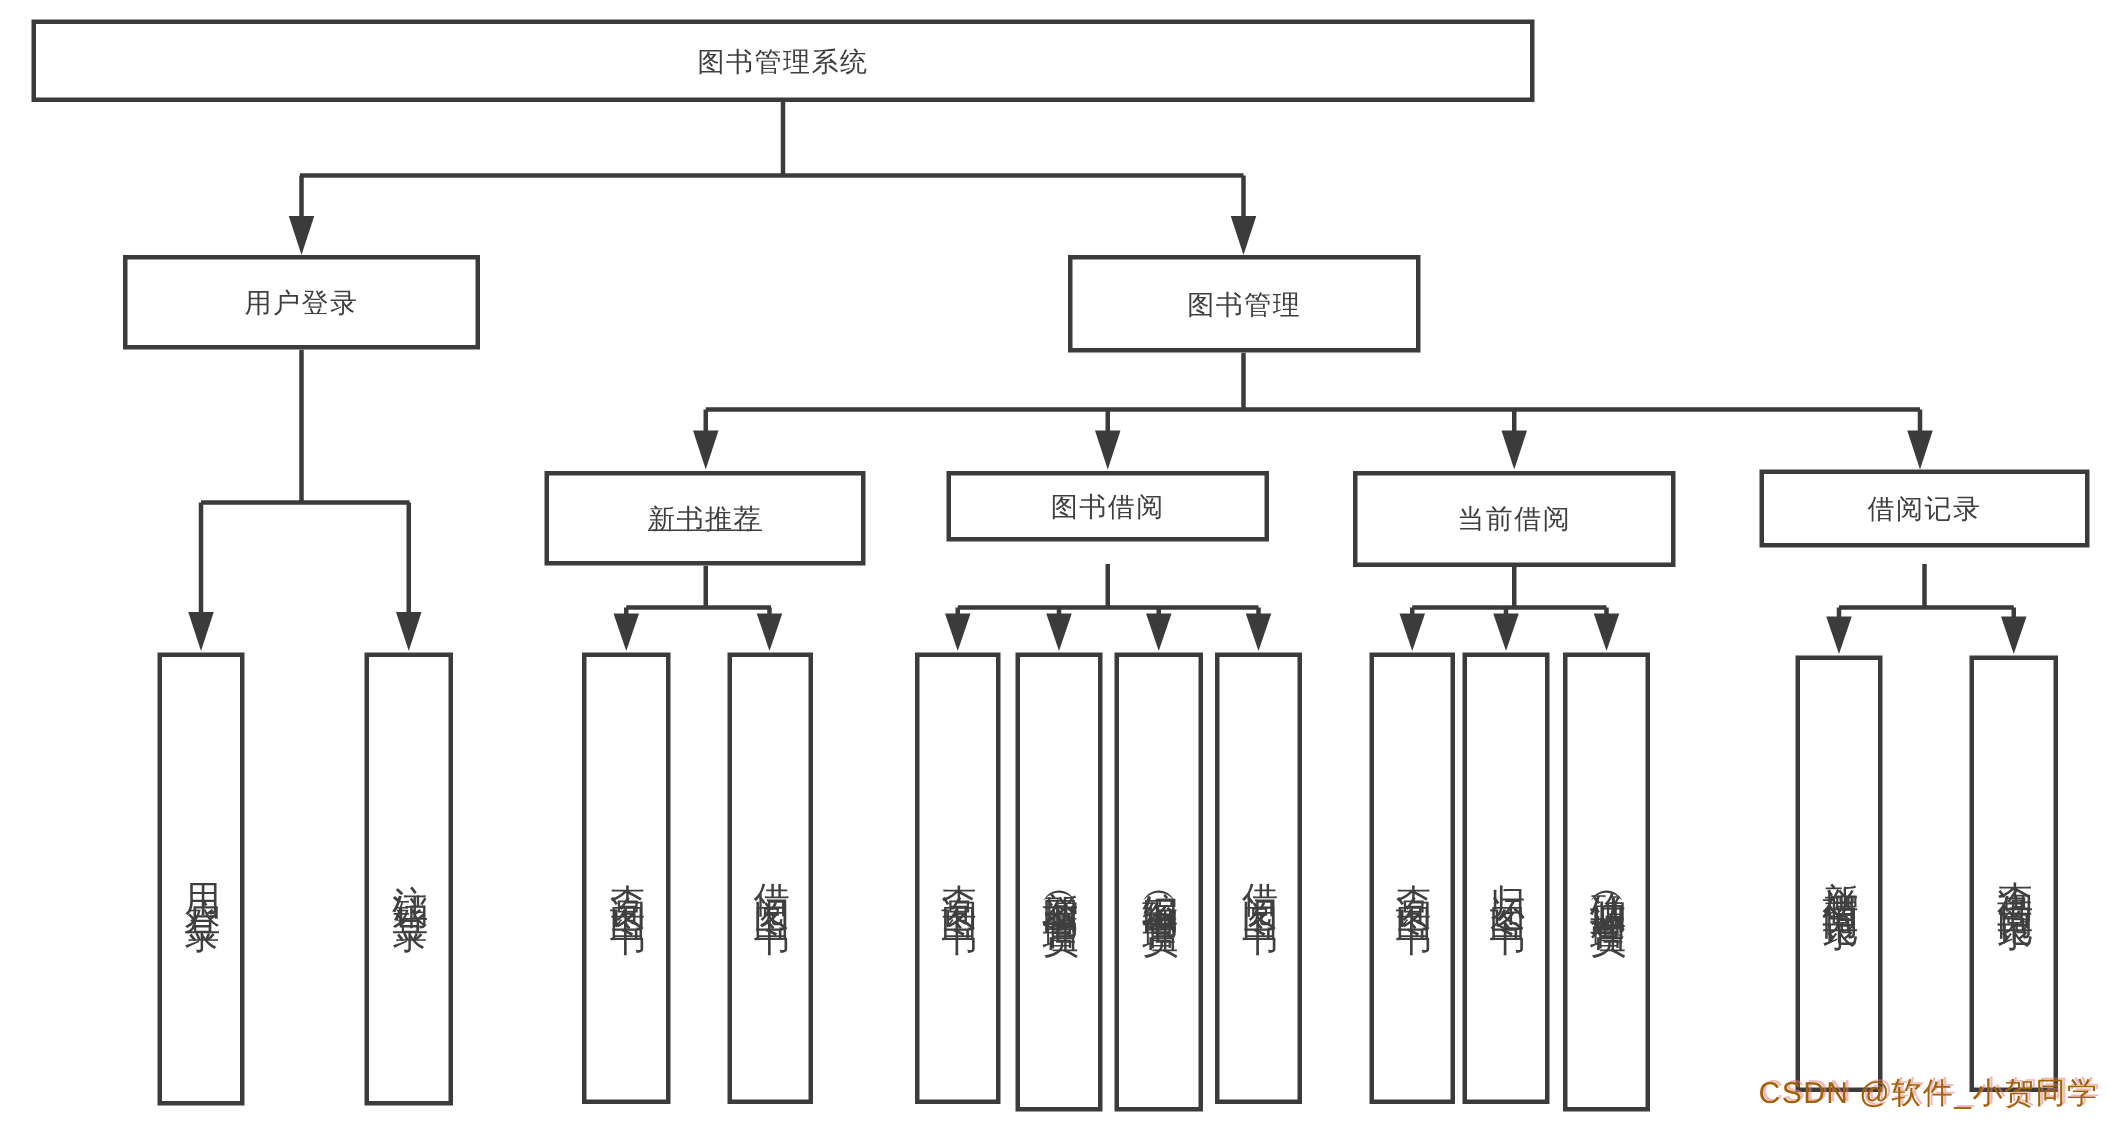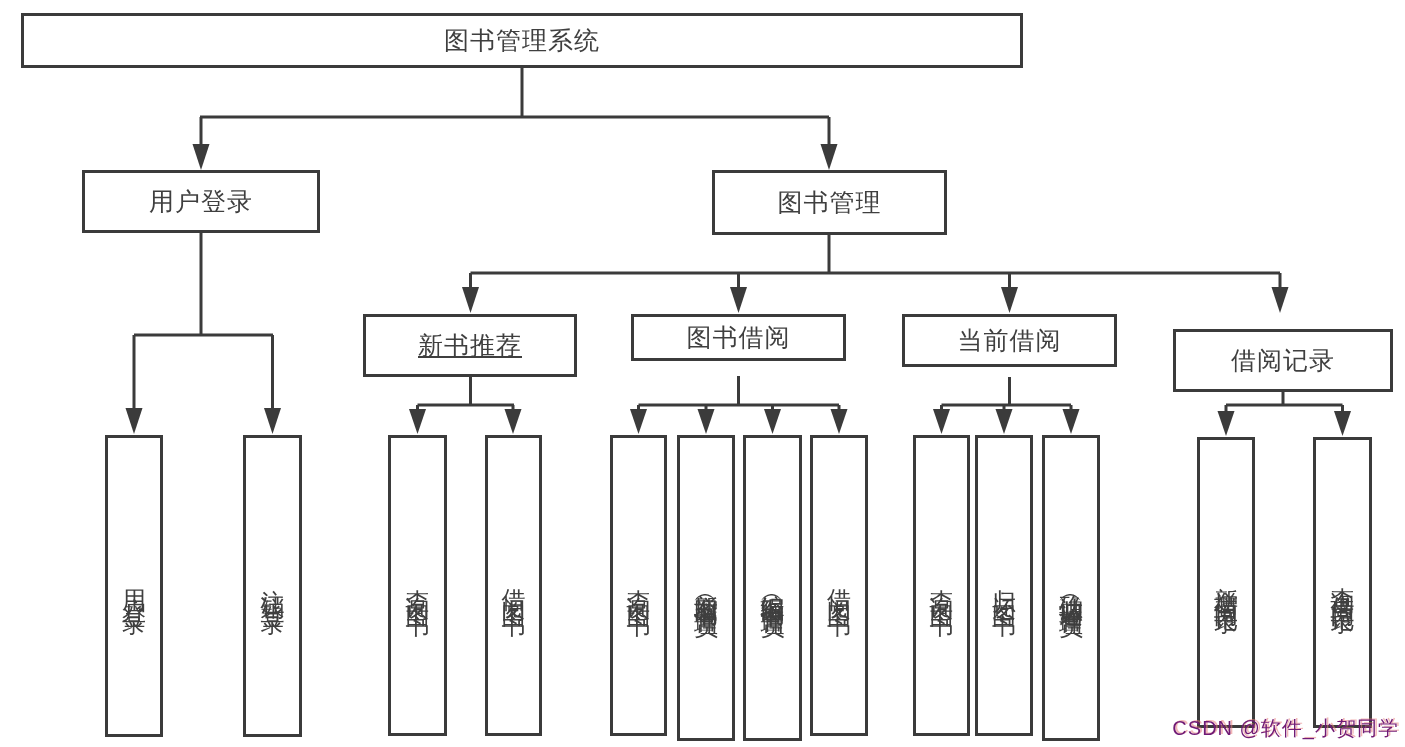--- a/index.html
+++ b/index.html
@@ -27,38 +27,38 @@
     background: #ffffff;
     border: 3px solid #3b3b3b;
     color: #3f3f3f;
     display: flex;
     align-items: center;
     justify-content: center;
     text-align: center;
     line-height: 1;
     z-index: 2;
   }
-  .h { font-size: 25px; letter-spacing: 1px; }
+  .h { font-size: 18px; letter-spacing: 1px; }
   .v {
     writing-mode: vertical-lr;
     text-orientation: mixed;
     font-size: 24px;
   }
   .sp8 { letter-spacing: 8px; }
   .sp5 { letter-spacing: 5px; }
   .sp3 { letter-spacing: 3px; }
 
   
   .n-root   { left: 21px;   top: 13px;  width: 1002px; height: 55px; }
   .n-login  { left: 82px;   top: 170px; width: 238px;  height: 63px; }
   .n-mgmt   { left: 712px;  top: 170px; width: 235px;  height: 65px; }
   .n-g0     { left: 363px;  top: 314px; width: 214px;  height: 63px; text-decoration: underline; }
   .n-g1     { left: 631px;  top: 314px; width: 215px;  height: 47px; }
-  .n-g2     { left: 902px;  top: 314px; width: 215px;  height: 53px; }
-  .n-g3     { left: 1173px; top: 313px; width: 220px;  height: 63px; margin-top: 16px; }
+  .n-g2     { left: 902px;  top: 314px; width: 215px;  height: 64px; }
+  .n-g3     { left: 1173px; top: 313px; width: 220px;  height: 52px; }
 
   
   .l-a0 { left: 105px;  top: 435px; width: 58px; height: 302px; }
   .l-a1 { left: 243px;  top: 435px; width: 59px; height: 302px; }
   .l-b0 { left: 388px;  top: 435px; width: 59px; height: 301px; }
   .l-b1 { left: 485px;  top: 435px; width: 57px; height: 301px; }
   .l-c0 { left: 610px;  top: 435px; width: 57px; height: 301px; }
   .l-c1 { left: 677px;  top: 435px; width: 58px; height: 306px; }
   .l-c2 { left: 743px;  top: 435px; width: 59px; height: 306px; }
   .l-c3 { left: 810px;  top: 435px; width: 58px; height: 301px; }
@@ -67,21 +67,21 @@
   .l-d2 { left: 1042px; top: 435px; width: 58px; height: 306px; }
   .l-e0 { left: 1197px; top: 437px; width: 58px; height: 291px; }
   .l-e1 { left: 1313px; top: 437px; width: 59px; height: 291px; }
 
   #watermark {
     position: absolute;
     right: 6px;
     bottom: 5px;
     z-index: 5;
     font-size: 20px;
-    color: #701a75;
+    color: #a16207;
     text-shadow: 2px -1px 0 rgba(232, 124, 124, 0.55);
     letter-spacing: 1px;
     white-space: nowrap;
   }
 </style>
 </head>
 <body>
 
 <div id="stage">
 

